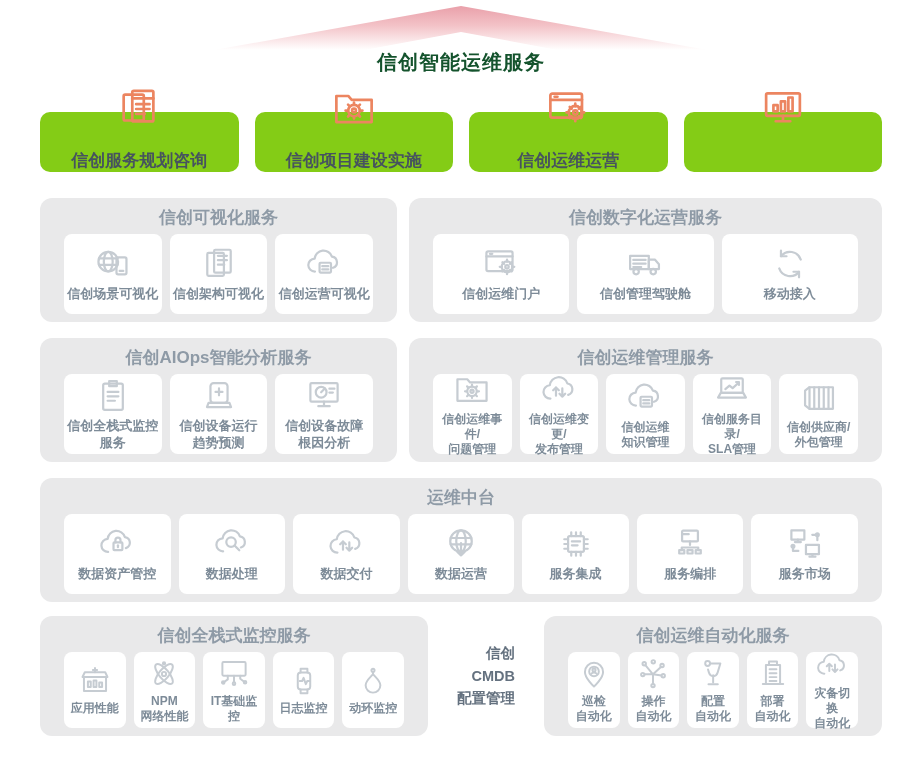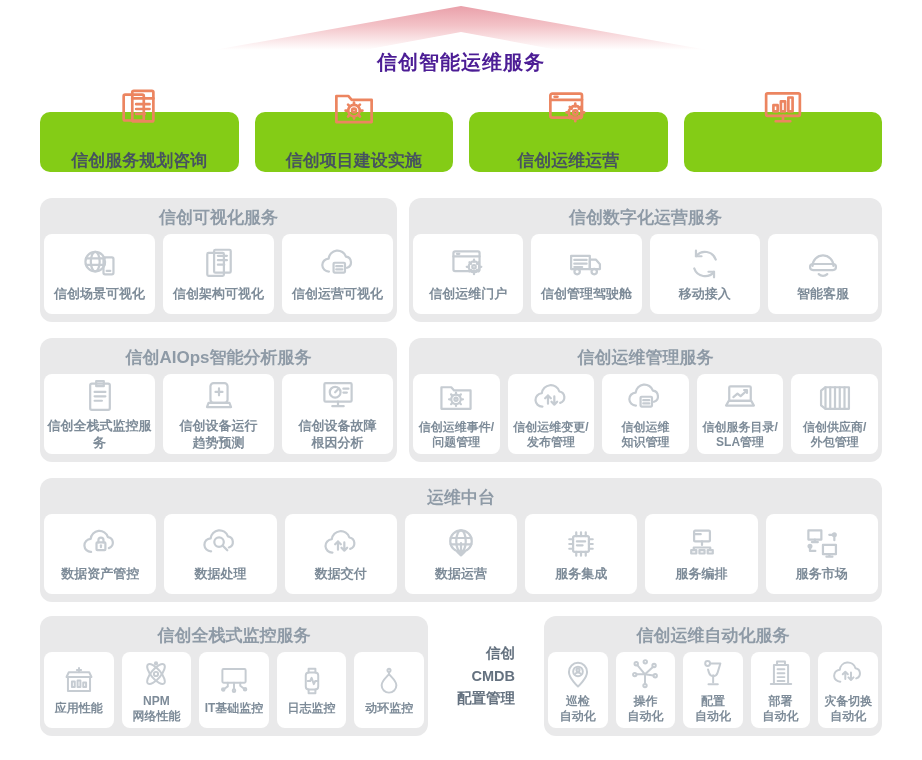--- a/index.html
+++ b/index.html
@@ -8,33 +8,33 @@
   
   .chevron{position:absolute;top:6px;left:50%;transform:translateX(-50%);
            width:560px;height:50px;
            clip-path:polygon(50% 0,100% 100%,0 100%);
            background:linear-gradient(to bottom,#e9a0aa 0%,#f3c3c8 40%,rgba(255,255,255,0) 88%);}
   .chevron-inner{position:absolute;top:26px;left:50%;transform:translateX(-50%);
            width:430px;height:40px;
            clip-path:polygon(50% 0,100% 100%,0 100%);
            background:#fff;}
   .title{position:absolute;top:49px;left:0;width:100%;text-align:center;
-         font-size:20px;font-weight:700;color:#4c1d95;letter-spacing:1px;}
+         font-size:20px;font-weight:700;color:#14532d;letter-spacing:1px;}
   
   .top-row{position:absolute;top:112px;left:40px;right:40px;
            display:grid;grid-template-columns:repeat(4,1fr);gap:16px;}
   .top-card{position:relative;height:60px;background:#84cc16;border-radius:10px;
             display:flex;align-items:flex-end;justify-content:center;padding-bottom:0;box-sizing:border-box;}
   .top-card .icon{position:absolute;top:-26px;left:50%;transform:translateX(-50%);
                   width:46px;height:46px;color:#ec8560;}
   .top-card .label{font-size:17px;font-weight:700;color:#46535f;white-space:nowrap;}
   
   .row{position:absolute;left:40px;right:40px;display:flex;gap:12px;}
   .row2{top:198px;}.row3{top:338px;}.row4{top:478px;}.row5{top:616px;}
-  .secbox{background:#e9e9ea;border-radius:12px;padding:4px 4px 8px;box-sizing:border-box;}
+  .secbox{background:#e9e9ea;border-radius:12px;padding:4px 24px 8px;box-sizing:border-box;}
   .w-left{flex:0 0 357px;}
   .w-rest{flex:1;}
   .w-mon{flex:0 0 388px;}
   .section-title{text-align:center;font-size:17px;font-weight:700;color:#8e9aa6;
                  line-height:32px;white-space:nowrap;}
   .cards{display:flex;gap:8px;}
   .card{flex:1;min-width:0;background:#fff;border-radius:8px;height:80px;
         display:flex;flex-direction:column;align-items:center;justify-content:center;
         gap:3px;padding:4px 2px;box-sizing:border-box;}
   .card .icon{width:38px;height:38px;color:#c6ccd2;flex:none;}
@@ -177,30 +177,20 @@
             <span class="icon">
               <svg viewBox="0 0 24 24" fill="none" stroke="currentColor" stroke-width="1.4" stroke-linecap="round" stroke-linejoin="round">
                 <path d="M18.8 9.2A7.2 7.2 0 0 0 6.3 7.1"></path>
                 <path d="M6.3 3.6v3.5h3.5"></path>
                 <path d="M5.2 14.8a7.2 7.2 0 0 0 12.5 2.1"></path>
                 <path d="M17.7 20.4v-3.5h-3.5"></path>
               </svg>
             </span>
             <div class="label">移动接入</div>
           </div>
-          <div class="card">
-            <span class="icon">
-              <svg viewBox="0 0 24 24" fill="none" stroke="currentColor" stroke-width="1.4" stroke-linecap="round" stroke-linejoin="round">
-                <path d="M5.4 13.2a6.6 6.6 0 0 1 13.2 0"></path>
-                <rect x="3.8" y="12" width="16.4" height="3.8" rx="1.9"></rect>
-                <path d="M9.3 18.4a3.8 3.8 0 0 0 5.4 0"></path>
-              </svg>
-            </span>
-            <div class="label">智能客服</div>
-          </div>
         </div>
     </section>
   </div>
 
   <div class="row row3">
     <section class="secbox w-left sec-aiops">
       <div class="section-title">信创AIOps智能分析服务</div>
       <div class="cards">
           <div class="card">
             <span class="icon">

